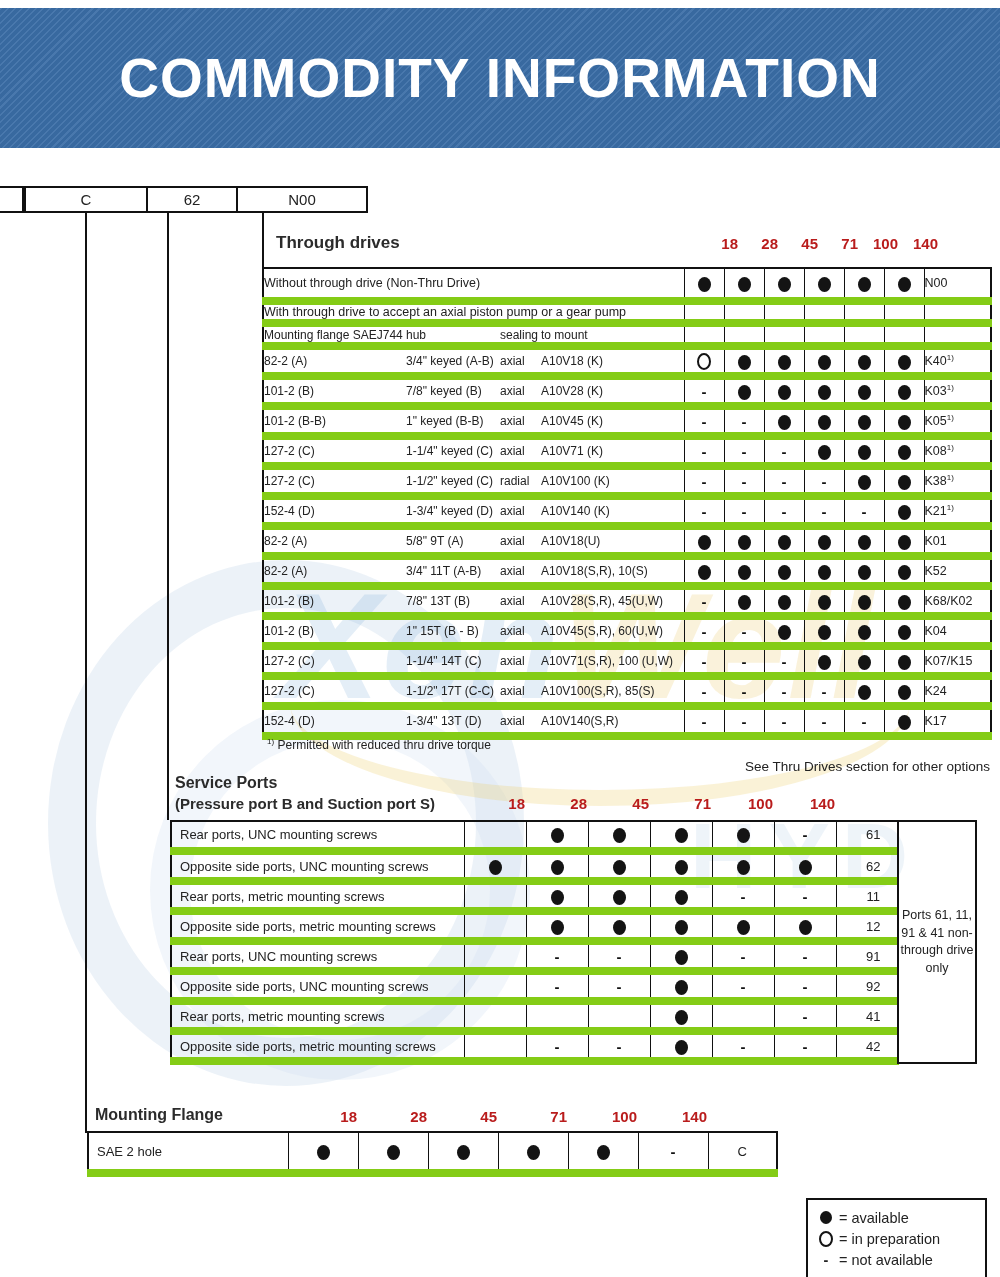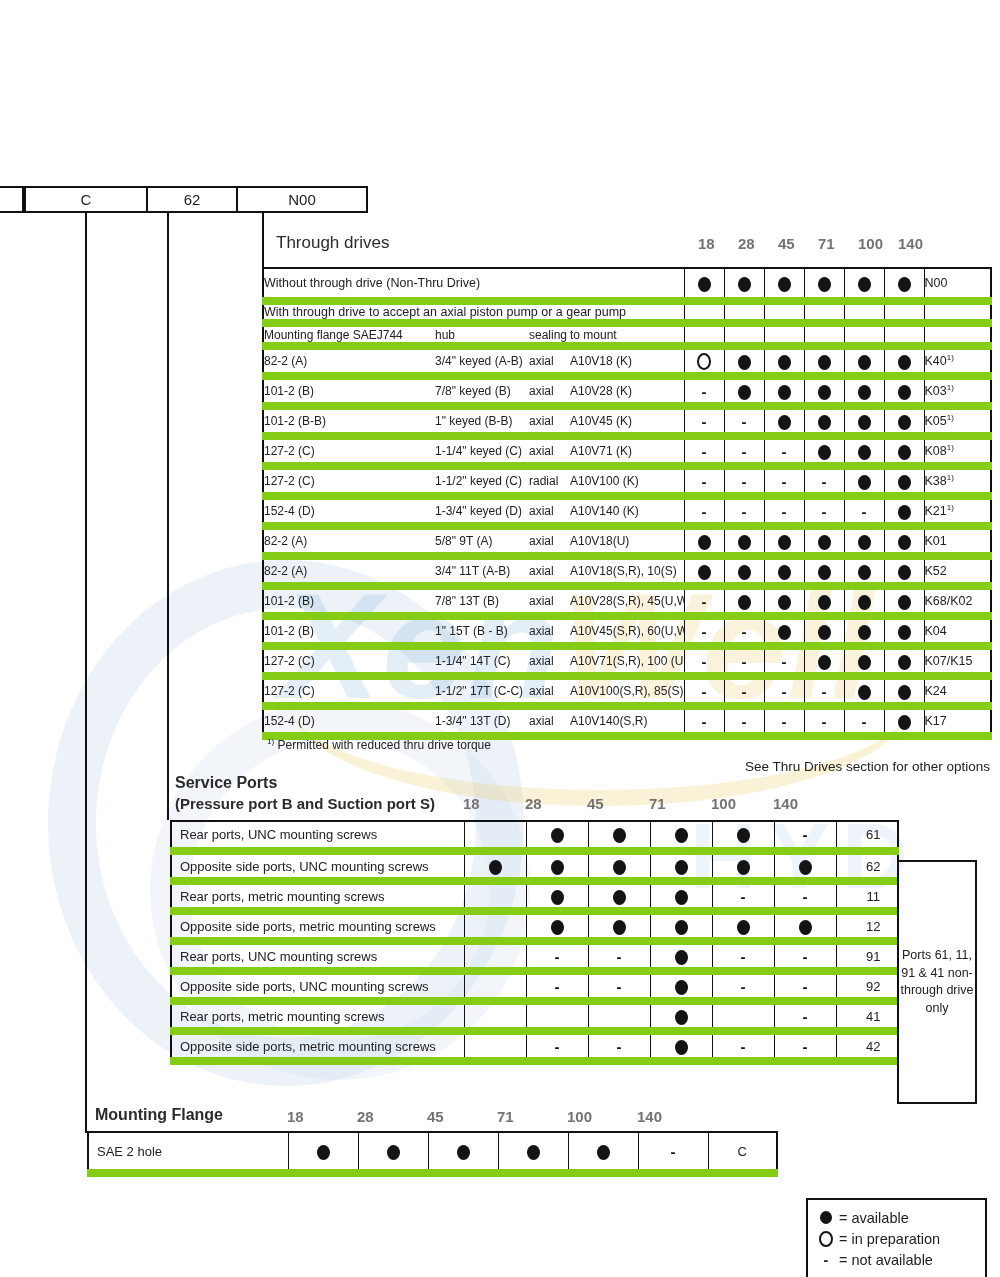--- a/index.html
+++ b/index.html
@@ -36,25 +36,25 @@
   table.grid{border:2px solid #111;}
   table.grid td{border:1px solid #111;padding:0;vertical-align:middle;overflow:hidden;}
   table.grid tr{border-top:2px solid #111;border-bottom:8px solid #84cc16;}
   td.sym{text-align:center;font-size:15px;font-weight:bold;color:#111;}
   .dot{display:inline-block;width:13px;height:15px;border-radius:50%;background:#141414;vertical-align:middle;}
   .ring{display:inline-block;width:14px;height:17px;border-radius:50%;border:2px solid #141414;background:transparent;vertical-align:middle;box-sizing:border-box;}
   td.code{font-size:12.5px;padding-left:7px;color:#222;}
   td.code sup{font-size:8px;}
   td.desc{padding-left:6px;font-size:12.5px;color:#222;white-space:nowrap;}
   td.desc .dc{display:inline-block;vertical-align:middle;font-size:12px;white-space:nowrap;}
-  .dc0{width:171px;} .dc1{width:94px;} .dc2{width:41px;}
-  .colh{display:inline-block;text-align:left;font-size:15px;font-weight:bold;color:#737373;}
+  .dc0{width:142px;} .dc1{width:94px;} .dc2{width:41px;}
+  .colh{display:inline-block;text-align:right;font-size:15px;font-weight:bold;color:#b91c1c;}
   
   .td-section{position:absolute;left:262px;top:228px;width:730px;z-index:2;}
-  .td-title{position:absolute;left:14px;top:5px;font-size:17px;font-weight:normal;color:#2b2b2b;}
+  .td-title{position:absolute;left:14px;top:5px;font-size:17px;font-weight:bold;color:#2b2b2b;}
   .td-cols{position:absolute;left:421px;top:7px;white-space:nowrap;transform:translateX(15px);}
   .td-cols .colh{width:40px;}
   #td-table{position:absolute;left:0;top:39px;width:728px;}
   #td-table tr{height:30px;}
   #td-table tr:nth-child(1){height:33px;}
   #td-table tr:nth-child(2){height:22px;}
   #td-table tr:nth-child(3){height:23px;}
   
   .footnote{position:absolute;left:267px;top:737px;font-size:12px;color:#222;z-index:2;}
   .footnote sup{font-size:8px;}
@@ -64,21 +64,21 @@
   .sp-title{position:absolute;left:5px;top:0;font-size:16px;font-weight:bold;color:#2b2b2b;}
   .sp-subtitle{position:absolute;left:5px;top:21px;font-size:15px;font-weight:bold;color:#2b2b2b;white-space:nowrap;}
   .sp-cols{position:absolute;left:293px;top:21px;white-space:nowrap;}
   .sp-cols .colh{width:62px;}
   #sp-table{position:absolute;left:0;top:46px;width:727px;}
   #sp-table tr{height:30px;}
   #sp-table td.desc{font-size:13px;padding-left:8px;}
   #sp-table td.code{text-align:center;padding-left:13px;font-size:13px;}
   .sp-note{position:absolute;left:727px;top:46px;width:80px;height:244px;border:2px solid #111;box-sizing:border-box;
            display:flex;align-items:center;justify-content:center;text-align:center;
-           font-size:12.5px;line-height:1.4;color:#222;background:transparent;margin-top:40px;}
+           font-size:12.5px;line-height:1.4;color:#222;background:transparent;}
   
   .mf-section{position:absolute;left:87px;top:1104px;width:700px;z-index:2;}
   .mf-title{position:absolute;left:8px;top:2px;font-size:16px;font-weight:bold;color:#2b2b2b;}
   .mf-cols{position:absolute;left:200px;top:4px;white-space:nowrap;}
   .mf-cols .colh{width:70px;}
   #mf-table{position:absolute;left:0;top:27px;width:689px;}
   #mf-table tr{height:41px;}
   #mf-table td.desc{font-size:13px;padding-left:8px;}
   #mf-table td.code{text-align:center;padding-left:0;font-size:13px;}
   
@@ -93,20 +93,23 @@
 <body>
 
 <div class="page">
 
   <div class="wm wm-circle1"></div>
   <div class="wm wm-circle2"></div>
   <div class="wm wm-swoosh"></div>
   <div class="wm wm-text"><span class="p1">Xen</span><span class="p2">Well</span></div>
   <div class="wm wm-hyd">HYD</div>
 
+  <header class="banner">
+    <h1>COMMODITY INFORMATION</h1>
+  </header>
 
   <div class="codebox cb-frag"></div>
   <div class="codebox cb-1">C</div>
   <div class="codebox cb-2">62</div>
   <div class="codebox cb-3">N00</div>
   <div class="vline vl-1"></div>
   <div class="vline vl-2"></div>
   <div class="vline vl-3"></div>
 
   <section class="td-section">

